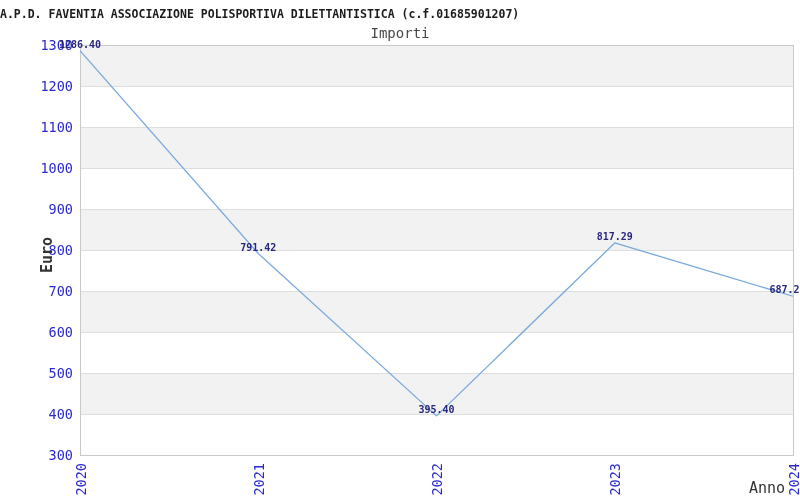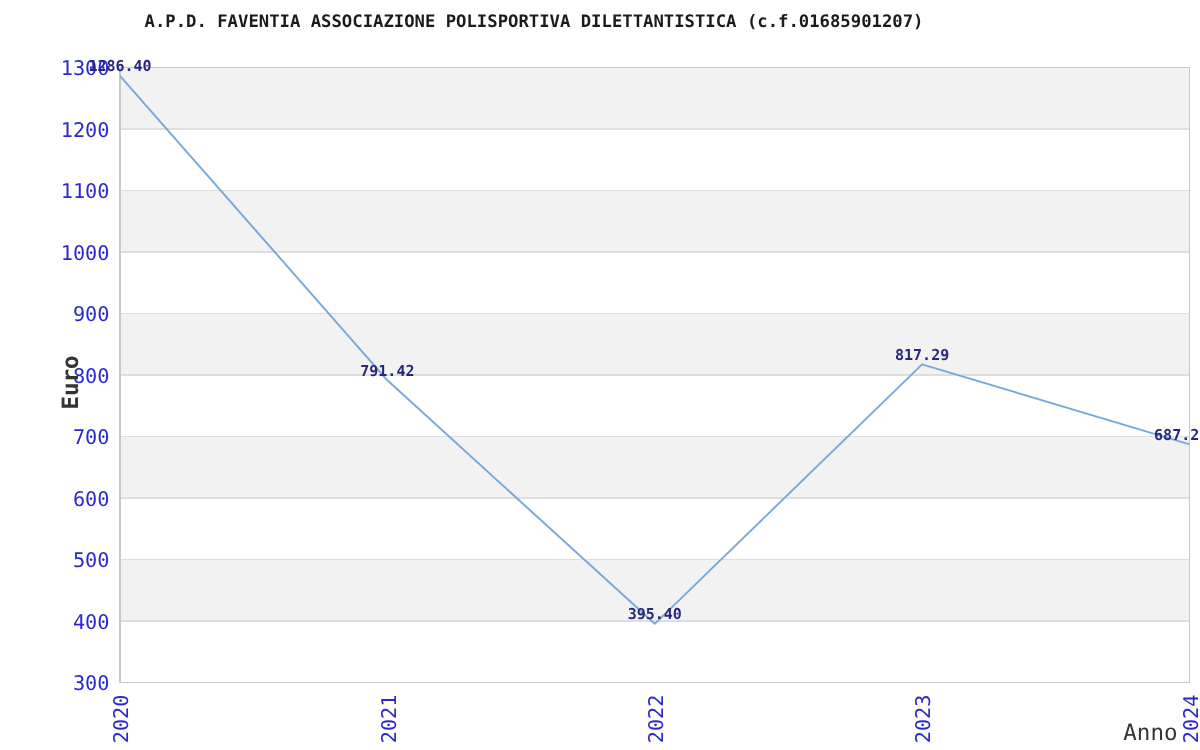--- a/index.html
+++ b/index.html
@@ -1,21 +1,21 @@
 <!DOCTYPE html>
 <html><head>
 <meta charset="utf-8">
 <style>
   html,body{margin:0;padding:0;background:#ffffff;}
   .stage{
     position:relative;width:800px;height:500px;background:#ffffff;
     overflow:hidden;font-family:"DejaVu Sans Mono",monospace;
   }
   .chart-title{
-    position:absolute;left:0;top:7px;width:712px;text-align:center;
+    position:absolute;left:0;top:7px;width:712px;
     font-weight:700;font-size:11.5px;color:#1b1b1b;white-space:nowrap;
   }
   .chart-subtitle{
     position:absolute;left:0;top:25px;width:800px;text-align:center;
     font-size:14px;color:#4a4a4a;white-space:nowrap;
   }
   .y-axis-title{
     position:absolute;left:40px;top:255px;
     transform-origin:0 0;transform:rotate(-90deg) translateX(-50%);
     font-weight:700;font-size:15px;color:#343434;white-space:nowrap;line-height:1;
@@ -72,15 +72,16 @@
       <text x="620.25" y="463" text-anchor="end" transform="rotate(-90 620.25 463)" fill="#2929cf" class="tick-text">2023</text>
       <text x="798.5" y="463" text-anchor="end" transform="rotate(-90 798.5 463)" fill="#2929cf" class="tick-text">2024</text>
       <polyline points="80,50.575999999999965 258.25,253.51780000000002 436.5,415.886 614.75,242.91110000000003 793,296.248" fill="none" stroke="#78a9dc" stroke-width="1.3" stroke-linejoin="round"></polyline>
       <text x="80" y="47.575999999999965" text-anchor="middle" fill="#27277d" class="value-text">1286.40</text>
       <text x="258.25" y="250.51780000000002" text-anchor="middle" fill="#27277d" class="value-text">791.42</text>
       <text x="436.5" y="412.886" text-anchor="middle" fill="#27277d" class="value-text">395.40</text>
       <text x="614.75" y="239.91110000000003" text-anchor="middle" fill="#27277d" class="value-text">817.29</text>
       <text x="799.5" y="293.248" text-anchor="end" fill="#27277d" class="value-text">687.2</text>
     </svg>
   <div class="chart-title">A.P.D. FAVENTIA ASSOCIAZIONE POLISPORTIVA DILETTANTISTICA (c.f.01685901207)</div>
+  <div class="chart-subtitle">Importi</div>
   <div class="y-axis-title">Euro</div>
   <div class="x-axis-title">Anno</div>
 </div>
 
 </body></html>

